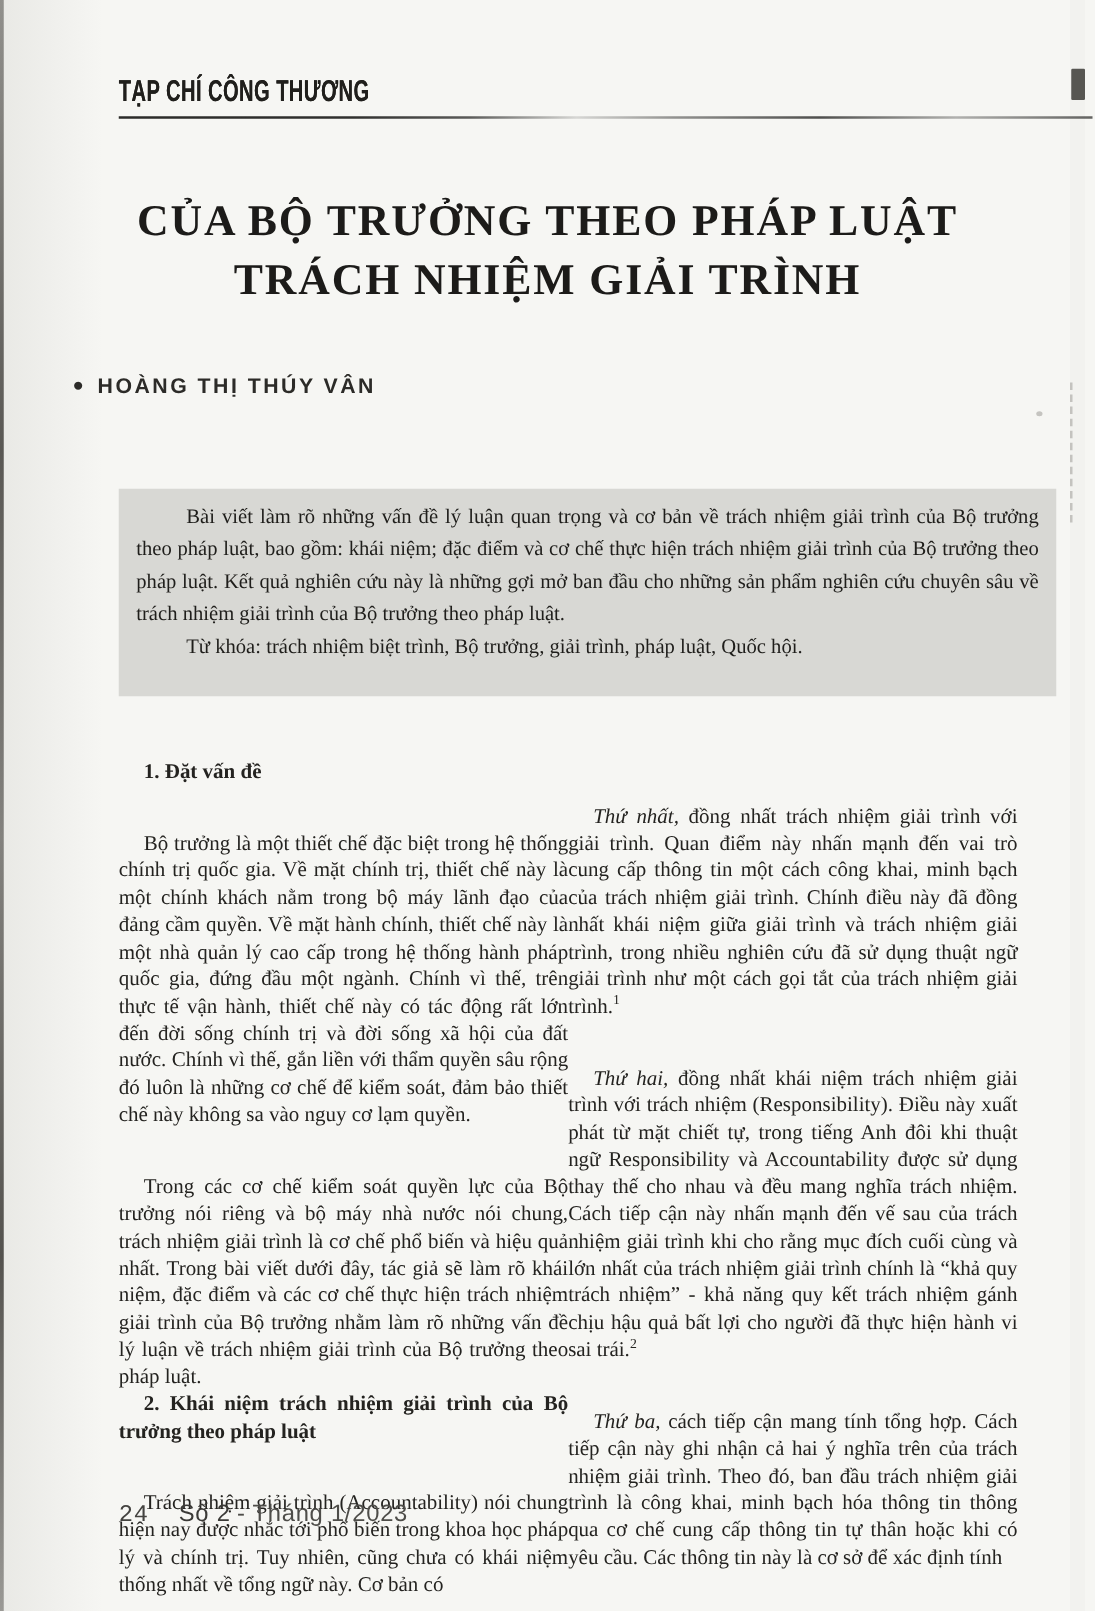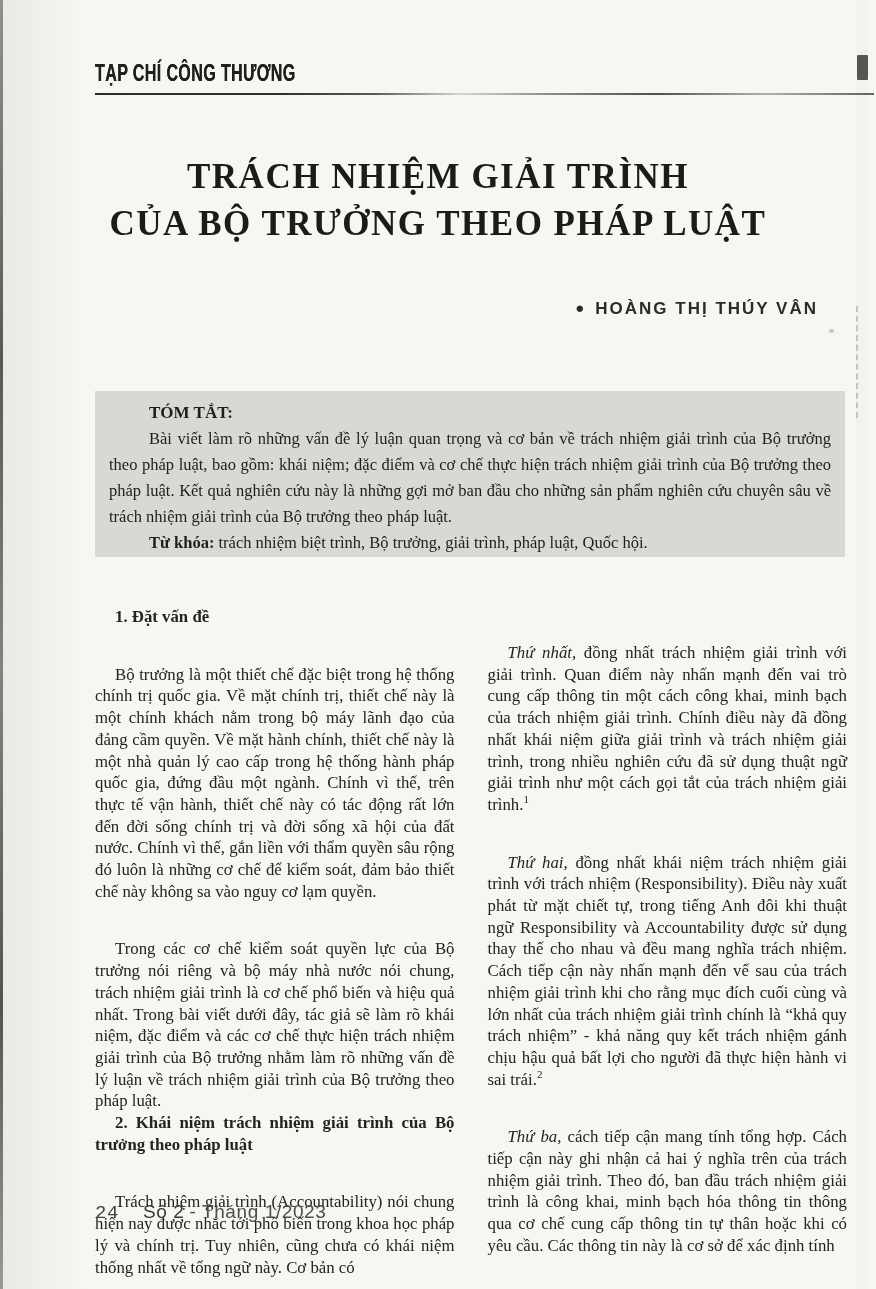--- a/index.html
+++ b/index.html
@@ -57,37 +57,37 @@
   }
   
   .title {
     position: absolute; left: 58px; top: 153px; width: 760px; margin: 0;
     text-align: center; font-weight: bold; color: #1c1b19;
     font-size: 35px; line-height: 47px; letter-spacing: 1.5px;
   }
   .title .tl { display: block; }
   .author {
     position: absolute; left: 58px; top: 299px; width: 760px;
-    text-align: right; font-family: "Liberation Sans", sans-serif;
+    text-align: left; font-family: "Liberation Sans", sans-serif;
     font-weight: bold; font-size: 17px; letter-spacing: 2px; color: #2c2b28;
   }
   .author .bullet { font-size: 15px; margin-right: 9px; position: relative; top: -1px; }
   
   .abstract {
     position: absolute; left: 95px; top: 391px; width: 750px; height: 166px;
     background: #d8d8d4; box-sizing: border-box; padding: 9px 14px 0 14px;
     font-size: 16.5px; line-height: 26px; color: #1f1e1b;
   }
   .abstract p { margin: 0; text-align: justify; text-indent: 40px; }
   .ab-head { font-weight: bold; font-size: 17px; }
-  .b { font-weight: bold; }
+  .b { font-weight: normal; }
   
   .columns {
     position: absolute; left: 95px; top: 606px; width: 752px;
-    display: flex; gap: 33px;
+    display: flex; 
   }
   .col {
     width: 359.5px; font-size: 16.8px; line-height: 21.7px;
     text-align: justify; color: #242320;
   }
   .col p { margin: 0; }
   .blk.heading { font-weight: bold; text-indent: 20px; }
   .blk.para { text-indent: 20px; margin-top: 36px; }
   .blk.cont { text-indent: 0; }
   .col em { font-style: italic; }
@@ -110,30 +110,29 @@
   <div class="edge-line"></div>
   <div class="gutter-right"></div>
   <div class="corner-mark"></div>
   <div class="right-dashes"></div>
   <div class="smudge"></div>
 
   <div class="masthead">TẠP CHÍ CÔNG THƯƠNG</div>
   <div class="masthead-rule"></div>
 
   <h1 class="title">
+    <span class="tl">CỦA BỘ TRƯỞNG THEO PHÁP LUẬT</span>
     <span class="tl">TRÁCH NHIỆM GIẢI TRÌNH</span>
-    <span class="tl">CỦA BỘ TRƯỞNG THEO PHÁP LUẬT</span>
   </h1>
 
   <div class="author">
     <span class="bullet">●</span><span>HOÀNG THỊ THÚY VÂN</span>
   </div>
 
   <section class="abstract">
-    <p class="ab-head">TÓM TẮT:</p>
     <p class="ab-body">Bài viết làm rõ những vấn đề lý luận quan trọng và cơ bản về trách nhiệm giải trình của Bộ trưởng theo pháp luật, bao gồm: khái niệm; đặc điểm và cơ chế thực hiện trách nhiệm giải trình của Bộ trưởng theo pháp luật. Kết quả nghiên cứu này là những gợi mở ban đầu cho những sản phẩm nghiên cứu chuyên sâu về trách nhiệm giải trình của Bộ trưởng theo pháp luật.</p>
     <p class="ab-keys"><span class="b">Từ khóa:</span><span> trách nhiệm biệt trình, Bộ trưởng, giải trình, pháp luật, Quốc hội.</span></p>
   </section>
 
   <main class="columns">
     <div class="col">
         <p class="blk heading"><span>1. Đặt vấn đề</span></p>
         <p class="blk para"><span>Bộ trưởng là một thiết chế đặc biệt trong hệ thống chính trị quốc gia. Về mặt chính trị, thiết chế này là một chính khách nằm trong bộ máy lãnh đạo của đảng cầm quyền. Về mặt hành chính, thiết chế này là một nhà quản lý cao cấp trong hệ thống hành pháp quốc gia, đứng đầu một ngành. Chính vì thế, trên thực tế vận hành, thiết chế này có tác động rất lớn đến đời sống chính trị và đời sống xã hội của đất nước. Chính vì thế, gắn liền với thẩm quyền sâu rộng đó luôn là những cơ chế để kiểm soát, đảm bảo thiết chế này không sa vào nguy cơ lạm quyền.</span></p>
         <p class="blk para"><span>Trong các cơ chế kiểm soát quyền lực của Bộ trưởng nói riêng và bộ máy nhà nước nói chung, trách nhiệm giải trình là cơ chế phổ biến và hiệu quả nhất. Trong bài viết dưới đây, tác giả sẽ làm rõ khái niệm, đặc điểm và các cơ chế thực hiện trách nhiệm giải trình của Bộ trưởng nhằm làm rõ những vấn đề lý luận về trách nhiệm giải trình của Bộ trưởng theo pháp luật.</span></p>
         <p class="blk heading"><span>2. Khái niệm trách nhiệm giải trình của Bộ trưởng theo pháp luật</span></p>

